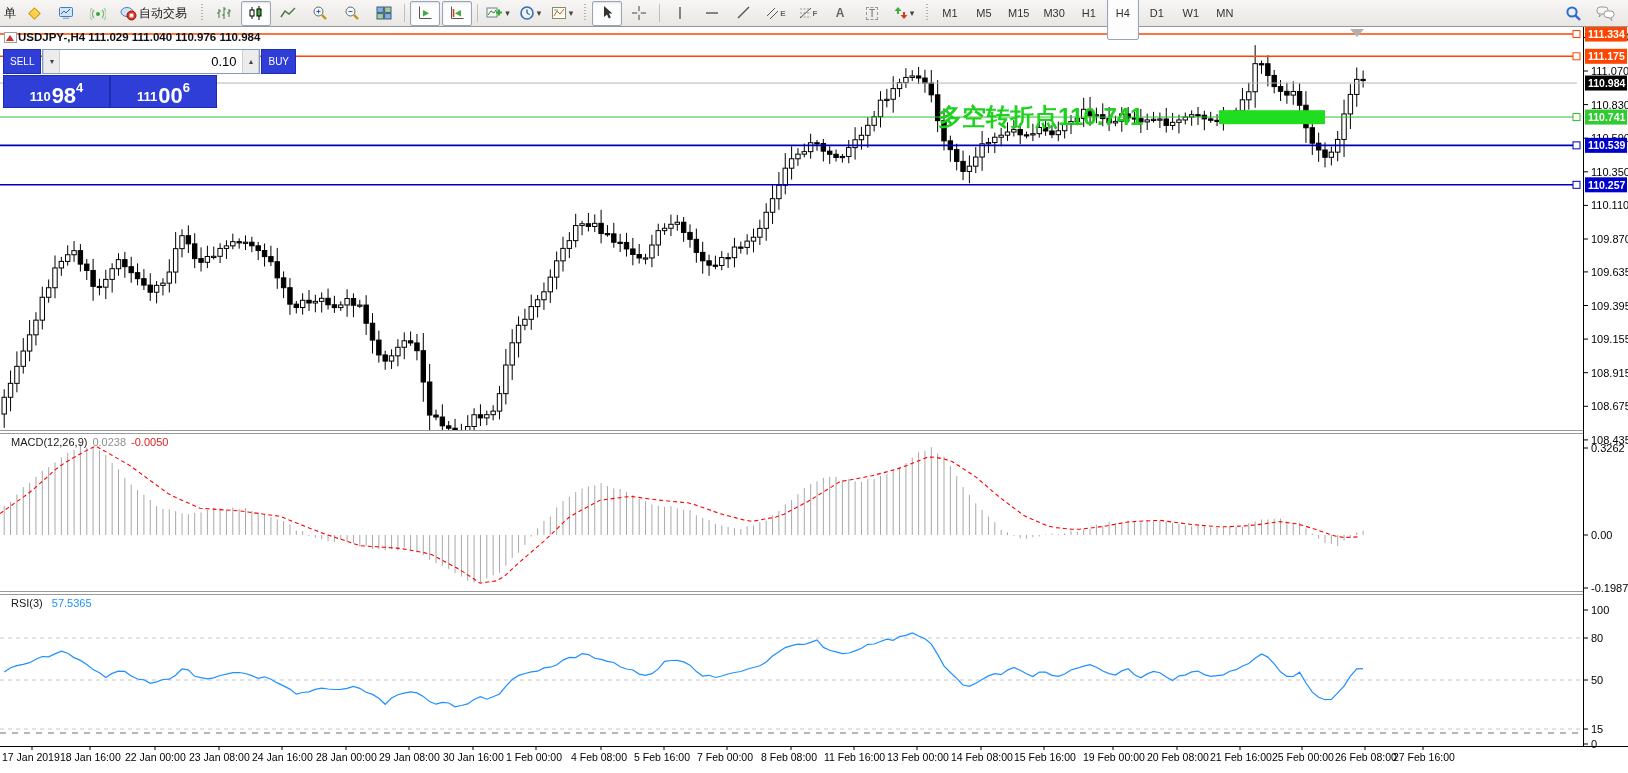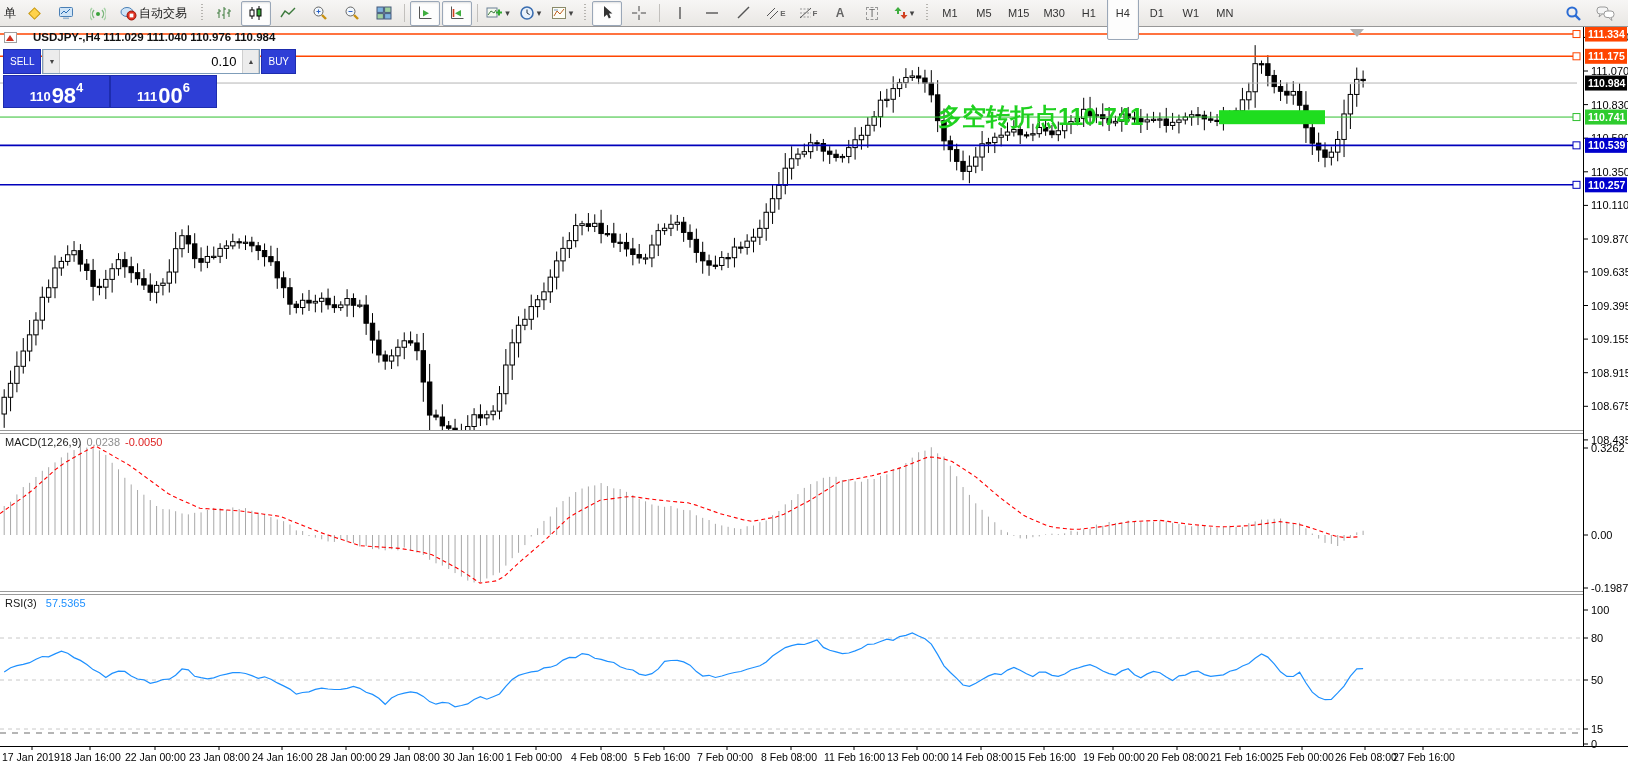--- a/index.html
+++ b/index.html
@@ -13,24 +13,24 @@
   .tb-btn.active{border:1px solid #9aa7b8;background:#fdfdfd;box-shadow:inset 0 1px 2px rgba(0,0,0,.12);}
   .tb-sep{width:1px;height:18px;background:#c2c0bd;margin:0 4px;}
   .tb-grip{width:5px;height:18px;margin:0 4px;background-image:repeating-linear-gradient(#b6b4b0 0 1px,transparent 1px 3px);background-size:2px 100%;background-repeat:no-repeat;background-position:center;}
   .tb-label{font-size:12px;color:#222;margin:0 2px;white-space:nowrap;}
   .tb-tf{font-size:11px;color:#333;padding:14px 5px;min-width:20px;}
   .dd{font-size:9px;color:#444;margin-left:2px;}
   .tb-spacer{flex:1;}
   .letter-icon{font-size:12px;font-weight:bold;color:#666;}
   .t-boxed{border:1px dashed #999;padding:0 2px;font-size:10px;color:#666;}
   
-  .chart-title{position:absolute;left:4px;top:31px;z-index:5;display:flex;align-items:center;gap:16px;
+  .chart-title{position:absolute;left:4px;top:31px;z-index:5;display:flex;align-items:center;gap:1px;
     font-size:11.5px;font-weight:bold;color:#111;}
   .annotation{position:absolute;left:938px;top:101px;z-index:4;font-size:24px;font-weight:bold;white-space:nowrap;}
-  .ind-label{position:absolute;left:5px;z-index:4;font-size:11px;color:#1a1a1a;white-space:nowrap;}
+  .ind-label{position:absolute;left:11px;z-index:4;font-size:11px;color:#1a1a1a;white-space:nowrap;}
   .ind-label .v1{color:#8f8f8f;margin-left:5px;}
   .ind-label .v2{color:#d22;margin-left:5px;}
   .ind-label .vb{color:#1e90ff;margin-left:9px;}
   
   .tp{position:absolute;left:3px;top:49px;width:214px;z-index:6;}
   .tp-row1{display:flex;height:25px;gap:1px;}
   .tp-btn{background:#2e3ed6;color:#fff;border:1px solid #1d2cae;font-size:10px;
     display:flex;align-items:center;justify-content:center;font-family:"Liberation Sans",sans-serif;}
   .tp-sell,.tp-buy{width:55px;}
   .tp-spin{flex:1;display:flex;background:#fca5a5;border:1px solid #7f9db9;box-sizing:border-box;}

